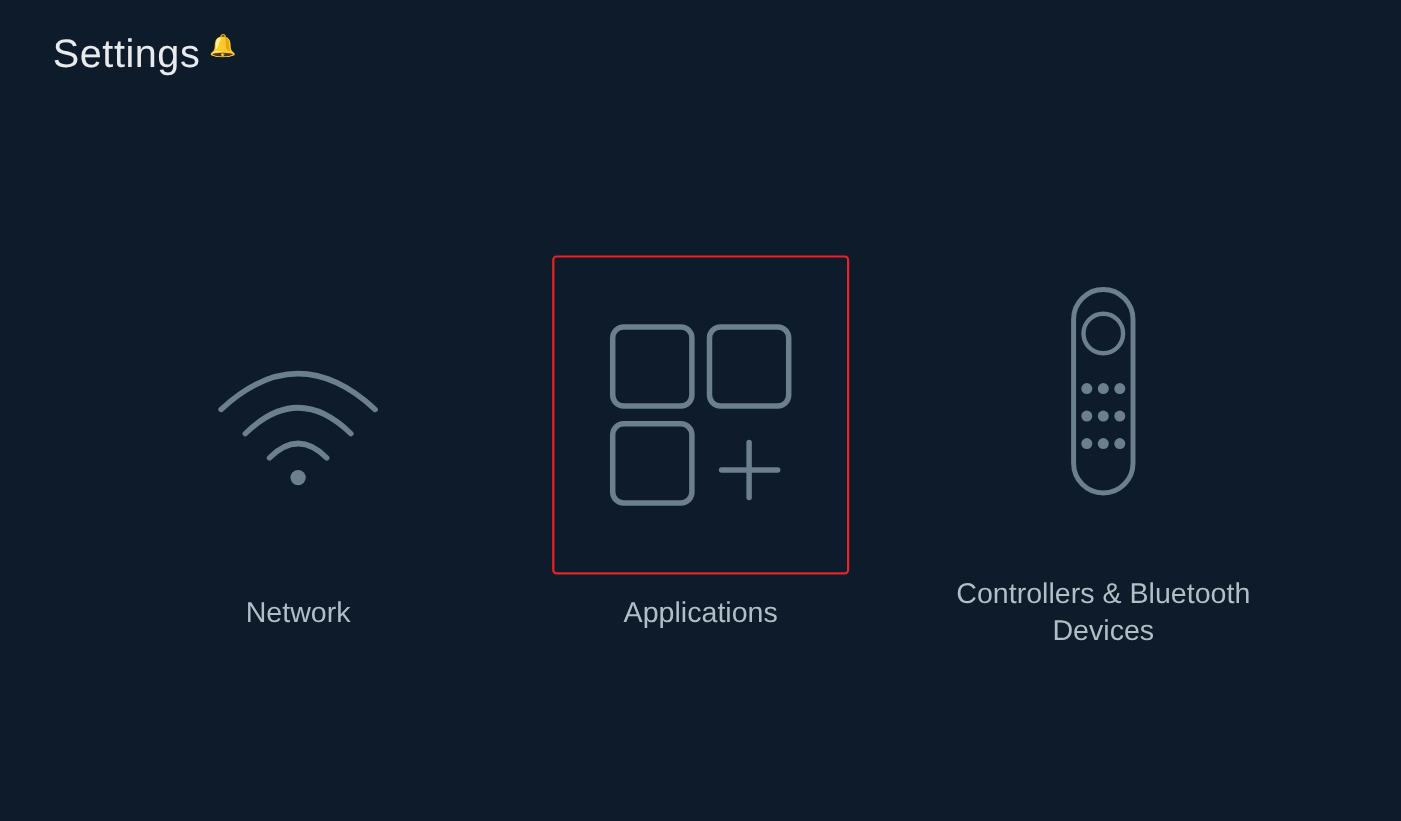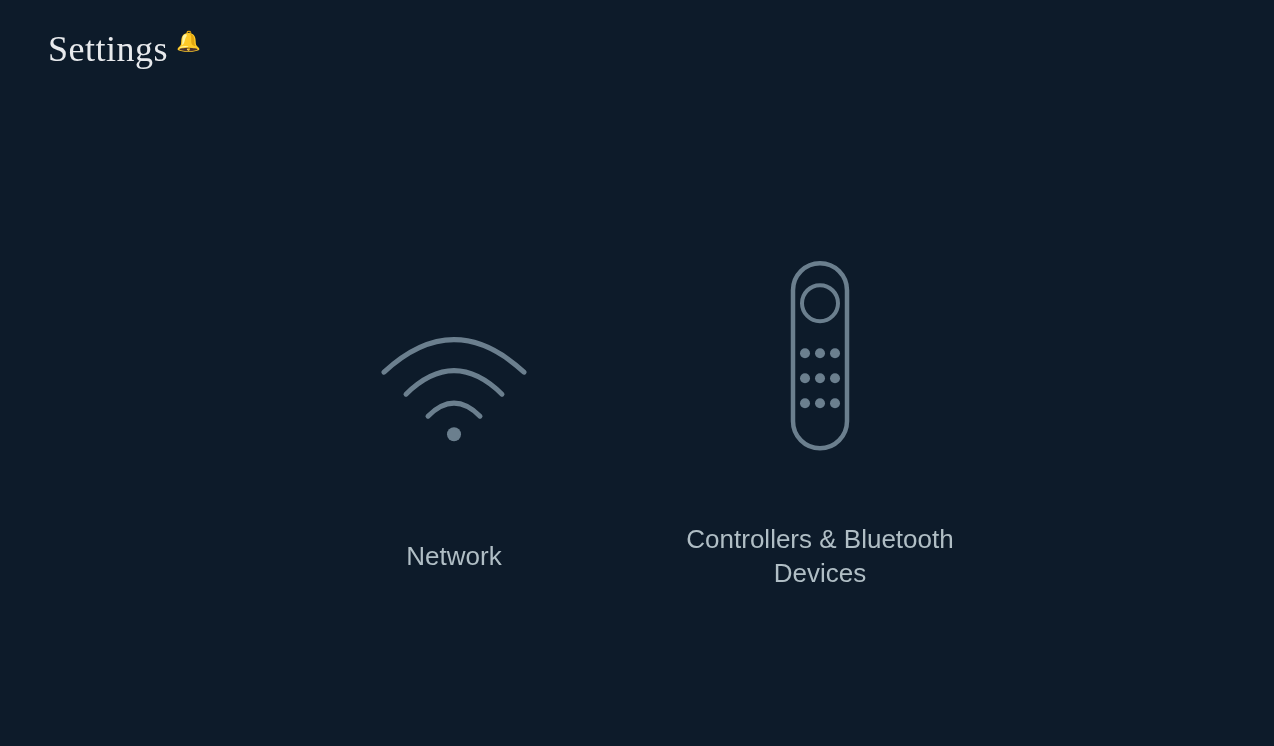--- a/index.html
+++ b/index.html
@@ -14,21 +14,20 @@
     }
 
     .page-title {
       position: absolute;
       top: 28px;
       left: 48px;
       color: #e8eaed;
       font-size: 36px;
       font-weight: 300;
       letter-spacing: 0.5px;
-      font-family: Liberation Serif, serif;
     }
 
     .notification-icon {
       display: inline-block;
       margin-left: 8px;
       font-size: 20px;
       vertical-align: super;
       color: #a0b0c0;
     }
 
@@ -126,20 +125,38 @@
           <path d="M54 104 Q80 78 106 104" stroke="#6b7f8e" stroke-width="5" fill="none" stroke-linecap="round"></path>
 
           <circle cx="80" cy="122" r="7" fill="#6b7f8e"></circle>
         </svg>
       </div>
     </div>
     <div class="item-label">Network</div>
   </div>
 
 
+  <div class="settings-item">
+    <div class="icon-container selected">
+      <div class="apps-icon">
+        <svg viewBox="0 0 190 175" fill="none" xmlns="http://www.w3.org/2000/svg">
+
+          <rect x="15" y="10" width="72" height="72" rx="10" ry="10" stroke="#6b7f8e" stroke-width="5" fill="none"></rect>
+
+          <rect x="103" y="10" width="72" height="72" rx="10" ry="10" stroke="#6b7f8e" stroke-width="5" fill="none"></rect>
+
+          <rect x="15" y="98" width="72" height="72" rx="10" ry="10" stroke="#6b7f8e" stroke-width="5" fill="none"></rect>
+
+          <line x1="139" y1="115" x2="139" y2="165" stroke="#6b7f8e" stroke-width="5" stroke-linecap="round"></line>
+          <line x1="114" y1="140" x2="165" y2="140" stroke="#6b7f8e" stroke-width="5" stroke-linecap="round"></line>
+        </svg>
+      </div>
+    </div>
+    <div class="item-label">Applications</div>
+  </div>
 
   <div class="settings-item">
     <div class="icon-container">
       <div class="controllers-icon">
         <svg viewBox="0 0 90 200" fill="none" xmlns="http://www.w3.org/2000/svg">
 
           <rect x="18" y="5" width="54" height="185" rx="27" ry="27" stroke="#6b7f8e" stroke-width="4.5" fill="none"></rect>
 
           <circle cx="45" cy="45" r="18" stroke="#6b7f8e" stroke-width="4" fill="none"></circle>
 

